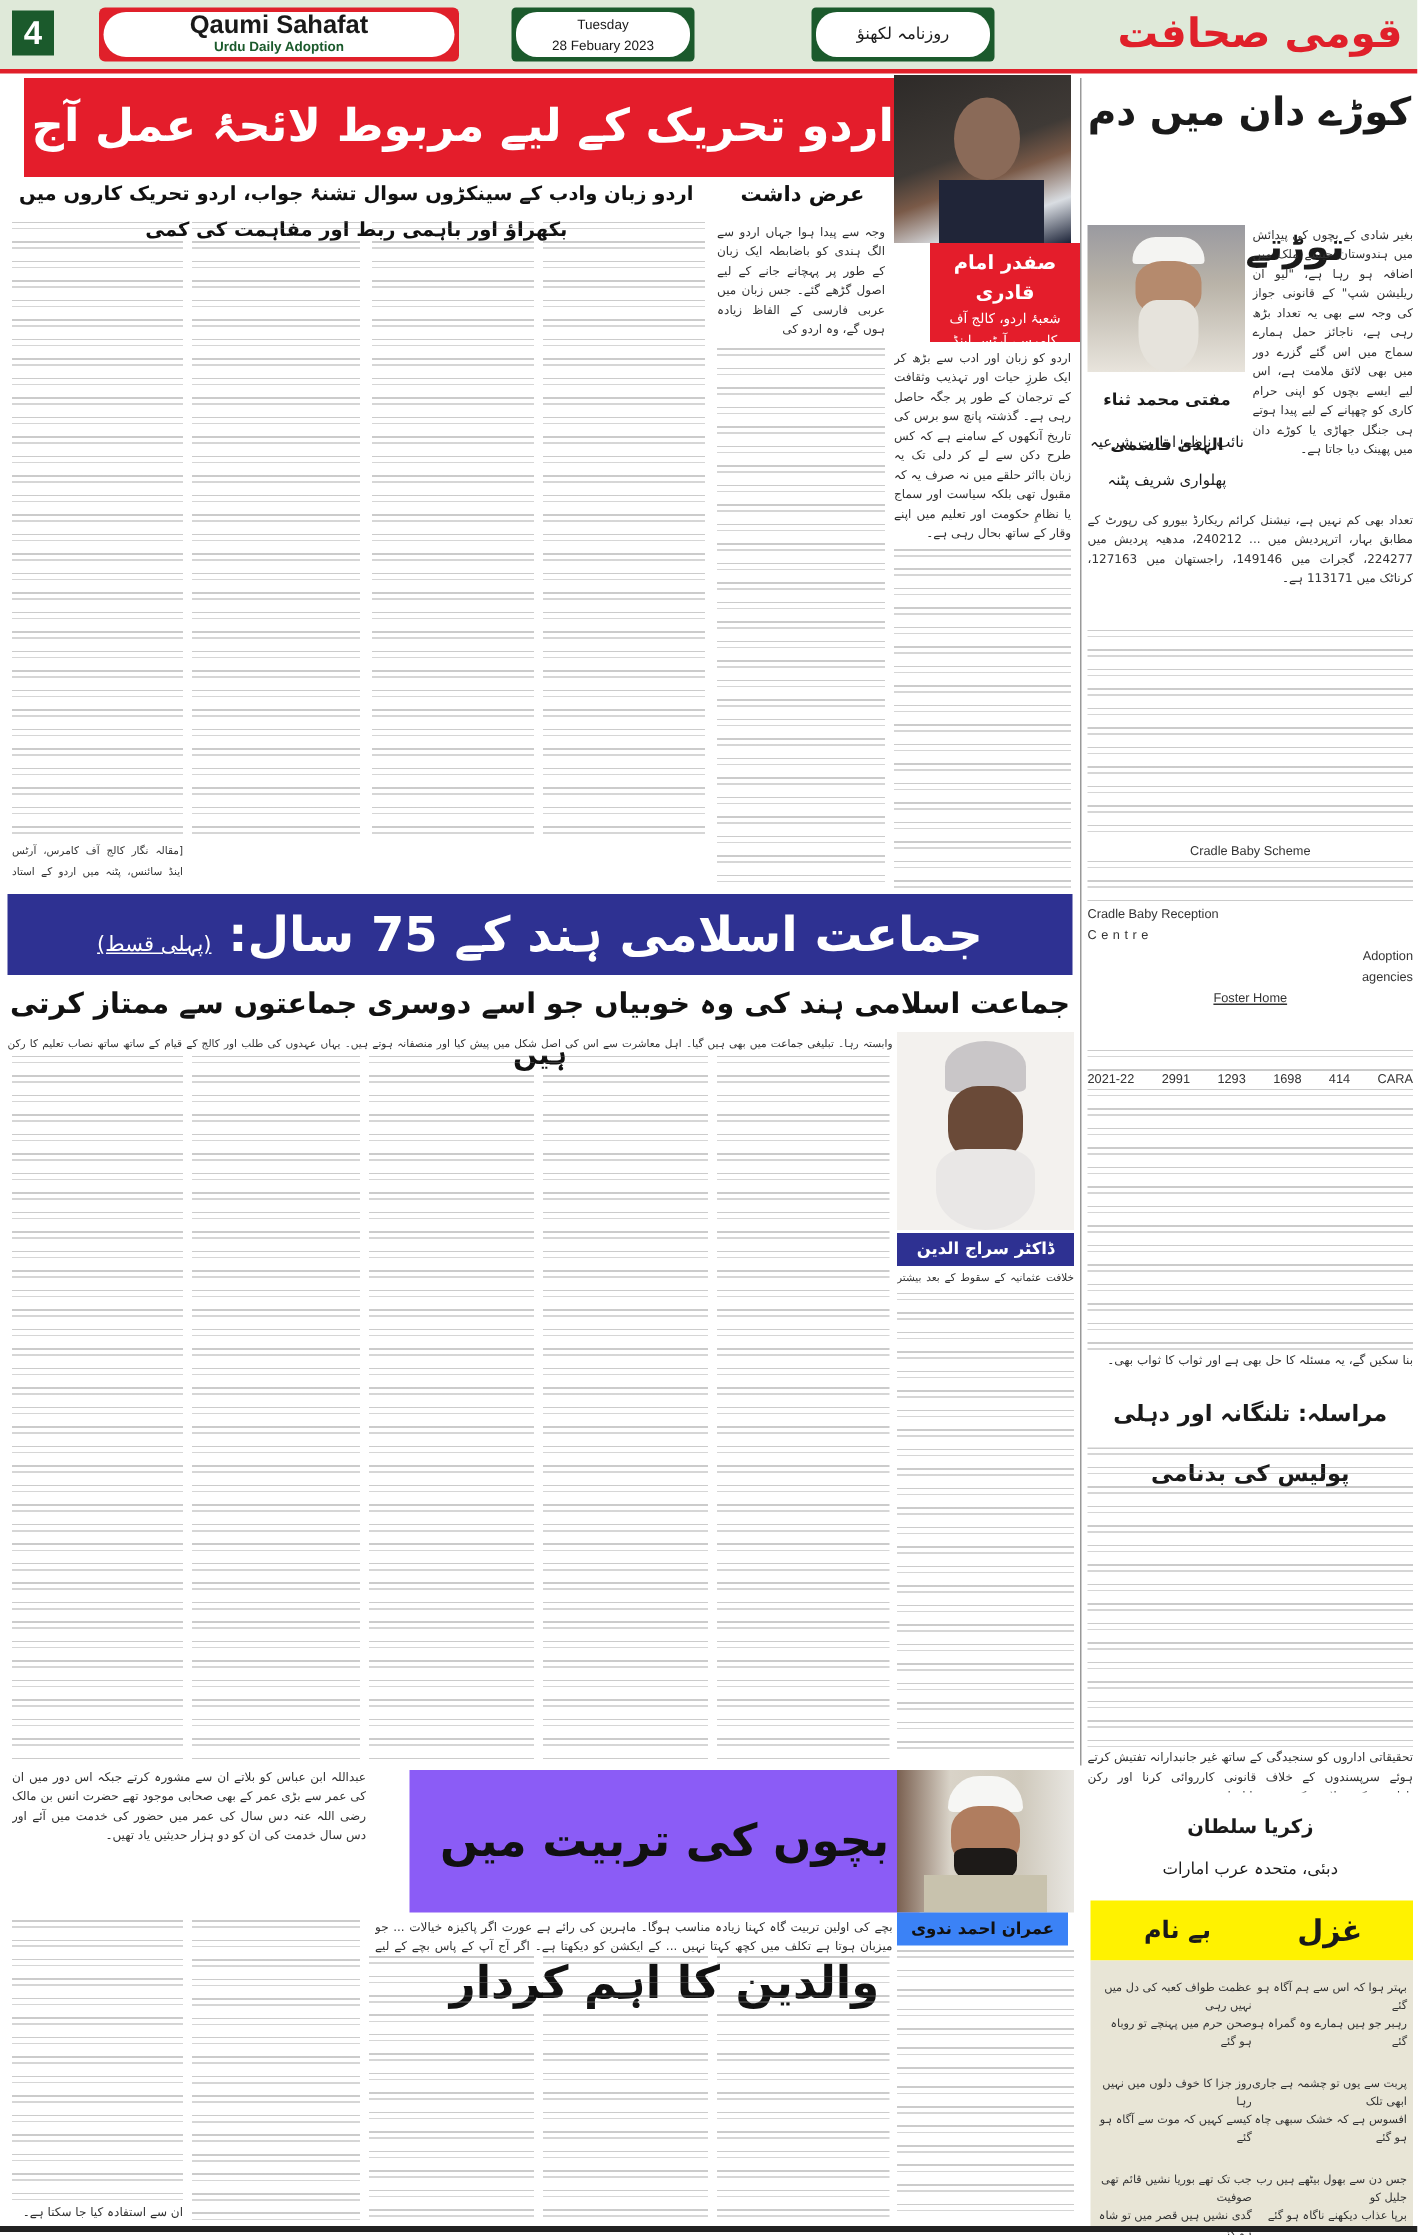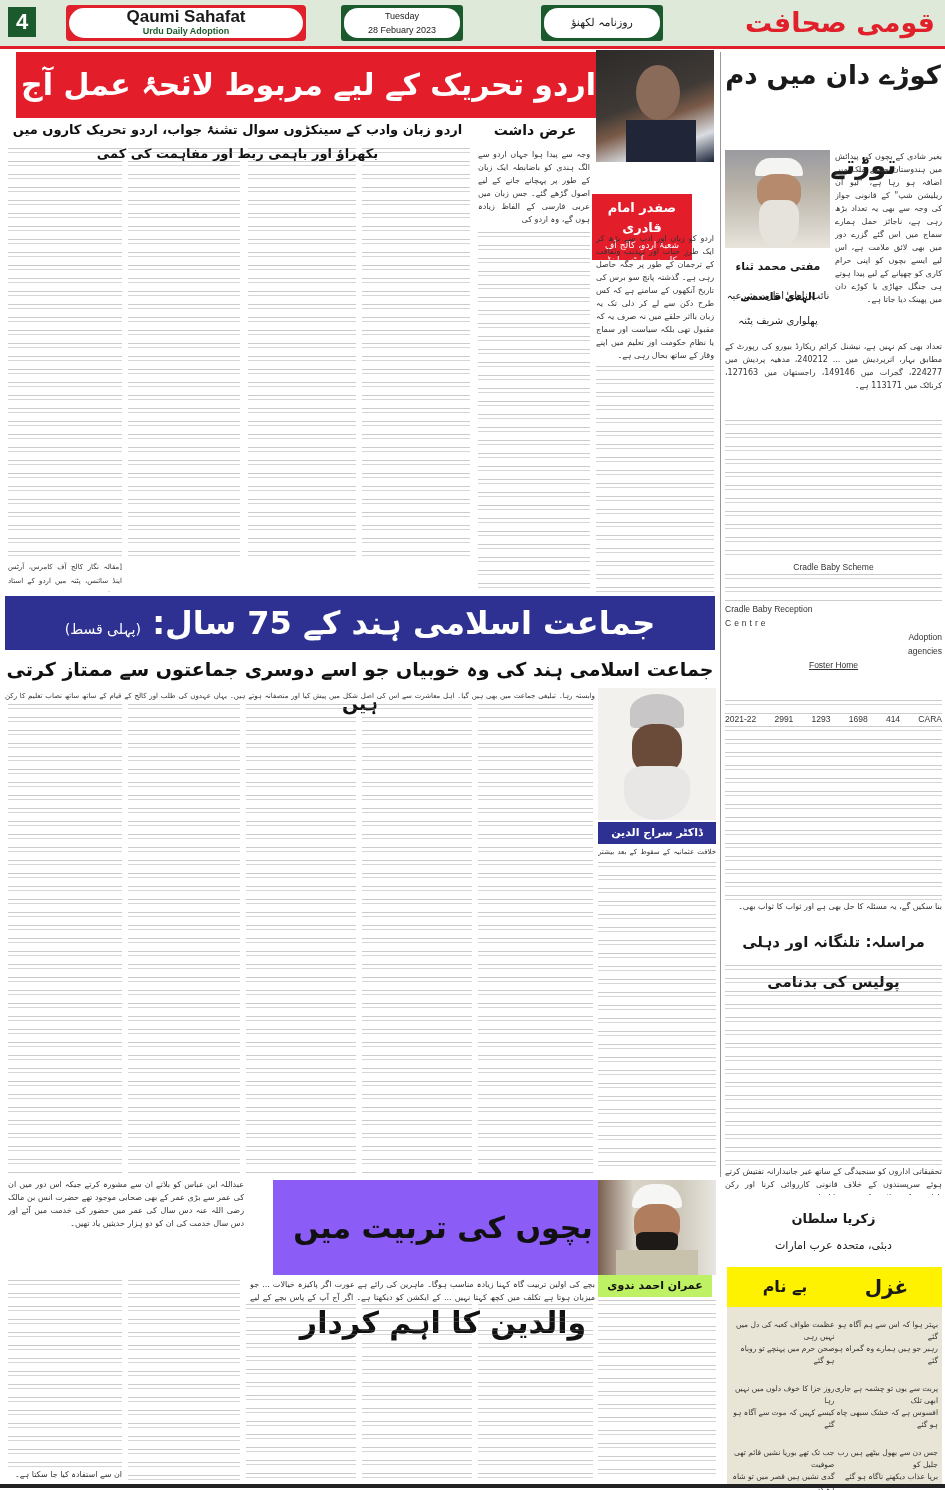--- a/index.html
+++ b/index.html
@@ -28,21 +28,21 @@
   .banner-red { left: 16px; top: 52px; width: 585px; height: 66px; background: #e41d2b; color: #fff; font: bold 30px "DejaVu Sans", sans-serif; direction: rtl; text-align: center; line-height: 66px; }
   .photo { background: #444; overflow: hidden; }
   .photo-label-red { background: #e41d2b; color: #fff; text-align: center; direction: rtl; font: bold 11px "DejaVu Sans", sans-serif; line-height: 20px; }
 
   .subhead { font: bold 17px "DejaVu Sans", sans-serif; direction: rtl; text-align: center; color: #111; }
   .col-rule { background: #999; width: 1px; }
 
   .right-head { font: bold 26px "DejaVu Sans", sans-serif; direction: rtl; text-align: center; line-height: 40px; }
 
   .banner-blue { left: 5px; top: 596px; width: 710px; height: 54px; background: #2e3192; color: #fff; font: bold 32px "DejaVu Sans", sans-serif; direction: rtl; text-align: center; line-height: 54px; }
-  .banner-blue .tag { font-size: 14px; font-weight: normal; }
+  .banner-blue .tag { font-size: 14px; font-weight: normal; text-decoration: underline; }
 
   .banner-green { left: 250px; top: 1180px; width: 340px; height: 95px; background: #8b5cf6; color: #111; font: bold 30px "DejaVu Sans", sans-serif; direction: rtl; text-align: center; line-height: 95px; margin-left: 23px; }
 
   .ghazal-head { left: 727px; top: 1267px; width: 215px; height: 40px; background: #fff200; }
   .ghazal-body { left: 727px; top: 1307px; width: 215px; height: 178px; background: #e8e5d6; }
   .ghazal-couplet { font: 7.5px "DejaVu Sans", sans-serif; line-height: 12px; direction: rtl; color: #333; }
   .bottom-rule { left: 0; top: 1484px; width: 945px; height: 4px; background: #222; }
 </style>
 </head>
 <body>
@@ -78,21 +78,21 @@
 <div class="abs col-text lines" style="left:362px; top:148px; width:108px; height:410px;"></div>
 <div class="abs col-text lines" style="left:248px; top:148px; width:108px; height:410px;"></div>
 <div class="abs col-text lines" style="left:128px; top:148px; width:112px; height:410px;"></div>
 <div class="abs col-text lines" style="left:8px; top:148px; width:114px; height:410px;"></div>
 <div class="abs col-text" style="left:8px; top:560px; width:114px; height:32px; font-size:7px; line-height:14px;">[مقالہ نگار کالج آف کامرس، آرٹس اینڈ سائنس، پٹنہ میں اردو کے استاد ہیں]</div>
 
 <div class="abs photo" style="left:596px; top:50px; width:118px; height:112px; background:linear-gradient(160deg,#2d2a28 0%,#3f3a36 45%,#7a5a48 60%,#d9dde2 80%,#1c2338 100%);">
   <div style="position:absolute; left:40px; top:15px; width:44px; height:55px; border-radius:50%; background:#8a6a58;"></div>
   <div style="position:absolute; left:30px; top:70px; width:70px; height:45px; background:#202538;"></div>
 </div>
-<div class="abs photo-label-red" style="left:592px; top:162px; width:100px; height:66px; padding-top:4px;margin-top:32px;">
+<div class="abs photo-label-red" style="left:620px; top:162px; width:100px; height:66px; padding-top:4px;">
   <div style="font-size:13px;">صفدر امام قادری</div>
   <div style="font-size:9px; line-height:15px; font-weight:normal;">شعبۂ اردو، کالج آف کامرس، آرٹس اینڈ سائنس، پٹنہ</div>
 </div>
 <div class="abs col-text" style="left:596px; top:232px; width:118px; height:360px;">
   <span>اردو کو زبان اور ادب سے بڑھ کر ایک طرزِ حیات اور تہذیب وثقافت کے ترجمان کے طور پر جگہ حاصل رہی ہے۔ گذشتہ پانچ سو برس کی تاریخ آنکھوں کے سامنے ہے کہ کس طرح دکن سے لے کر دلی تک یہ زبان بااثر حلقے میں نہ صرف یہ کہ مقبول تھی بلکہ سیاست اور سماج یا نظامِ حکومت اور تعلیم میں اپنے وقار کے ساتھ بحال رہی ہے۔</span>
   <div class="lines" style="height:230px; margin-top:4px;"></div>
 </div>
 <div class="abs col-rule" style="left:720px; top:52px; height:1125px;"></div>
 
 <div class="abs right-head" style="left:724px; top:55px; width:218px;">کوڑے دان میں دم</div>
@@ -154,21 +154,21 @@
 <div class="abs col-text lines" style="left:8px; top:704px; width:114px; height:470px;"></div>
 <div class="abs col-text lines" style="left:598px; top:862px; width:118px; height:312px;"></div>
 
 <div class="abs banner-green">بچوں کی تربیت میں والدین کا اہم کردار</div>
 <div class="abs photo" style="left:598px; top:1180px; width:118px; height:95px; background:linear-gradient(90deg,#7a6050 0%,#d9d3c8 30%,#cfc9bc 70%,#e8e6e1 100%);">
   <div style="position:absolute; left:34px; top:4px; width:50px; height:24px; border-radius:26px 26px 4px 4px; background:#f6f6f4;"></div>
   <div style="position:absolute; left:36px; top:24px; width:46px; height:40px; border-radius:40%; background:#b07d5f;"></div>
   <div style="position:absolute; left:38px; top:52px; width:42px; height:24px; border-radius:20% 20% 50% 50%; background:#1d1a18;"></div>
   <div style="position:absolute; left:18px; top:70px; width:82px; height:25px; background:#c8c2ad;"></div>
 </div>
-<div class="abs" style="left:598px; top:1275px; width:114px; height:22px; background:#bef264; color:#111; text-align:center; direction:rtl; font:bold 11px 'DejaVu Sans',sans-serif; line-height:22px;">عمران احمد ندوی</div>
+<div class="abs" style="left:598px; top:1275px; width:114px; height:22px; background:#3b82f6; color:#111; text-align:center; direction:rtl; font:bold 11px 'DejaVu Sans',sans-serif; line-height:22px;">عمران احمد ندوی</div>
 <div class="abs col-text" style="left:8px; top:1178px; width:236px; height:98px;">عبداللہ ابن عباس کو بلاتے ان سے مشورہ کرتے جبکہ اس دور میں ان کی عمر سے بڑی عمر کے بھی صحابی موجود تھے حضرت انس بن مالک رضی اللہ عنہ دس سال کی عمر میں حضور کی خدمت میں آئے اور دس سال خدمت کی ان کو دو ہزار حدیثیں یاد تھیں۔</div>
 <div class="abs col-text" style="left:250px; top:1278px; width:345px; height:26px;">بچے کی اولین تربیت گاہ کہنا زیادہ مناسب ہوگا۔ ماہرین کی رائے ہے عورت اگر پاکیزہ خیالات ... جو میزبان ہوتا ہے تکلف میں کچھ کہتا نہیں ... کے ایکشن کو دیکھتا ہے۔ اگر آج آپ کے پاس بچے کے لیے وقت نہیں ...</div>
 <div class="abs col-text lines" style="left:478px; top:1304px; width:115px; height:178px;"></div>
 <div class="abs col-text lines" style="left:362px; top:1304px; width:110px; height:178px;"></div>
 <div class="abs col-text lines" style="left:246px; top:1304px; width:110px; height:178px;"></div>
 <div class="abs col-text lines" style="left:128px; top:1280px; width:112px; height:202px;"></div>
 <div class="abs col-text lines" style="left:8px; top:1280px; width:114px; height:188px;"></div>
 <div class="abs col-text" style="left:8px; top:1468px; width:114px; height:14px;">ان سے استفادہ کیا جا سکتا ہے۔</div>
 <div class="abs col-text lines" style="left:598px; top:1300px; width:118px; height:182px;"></div>
 

